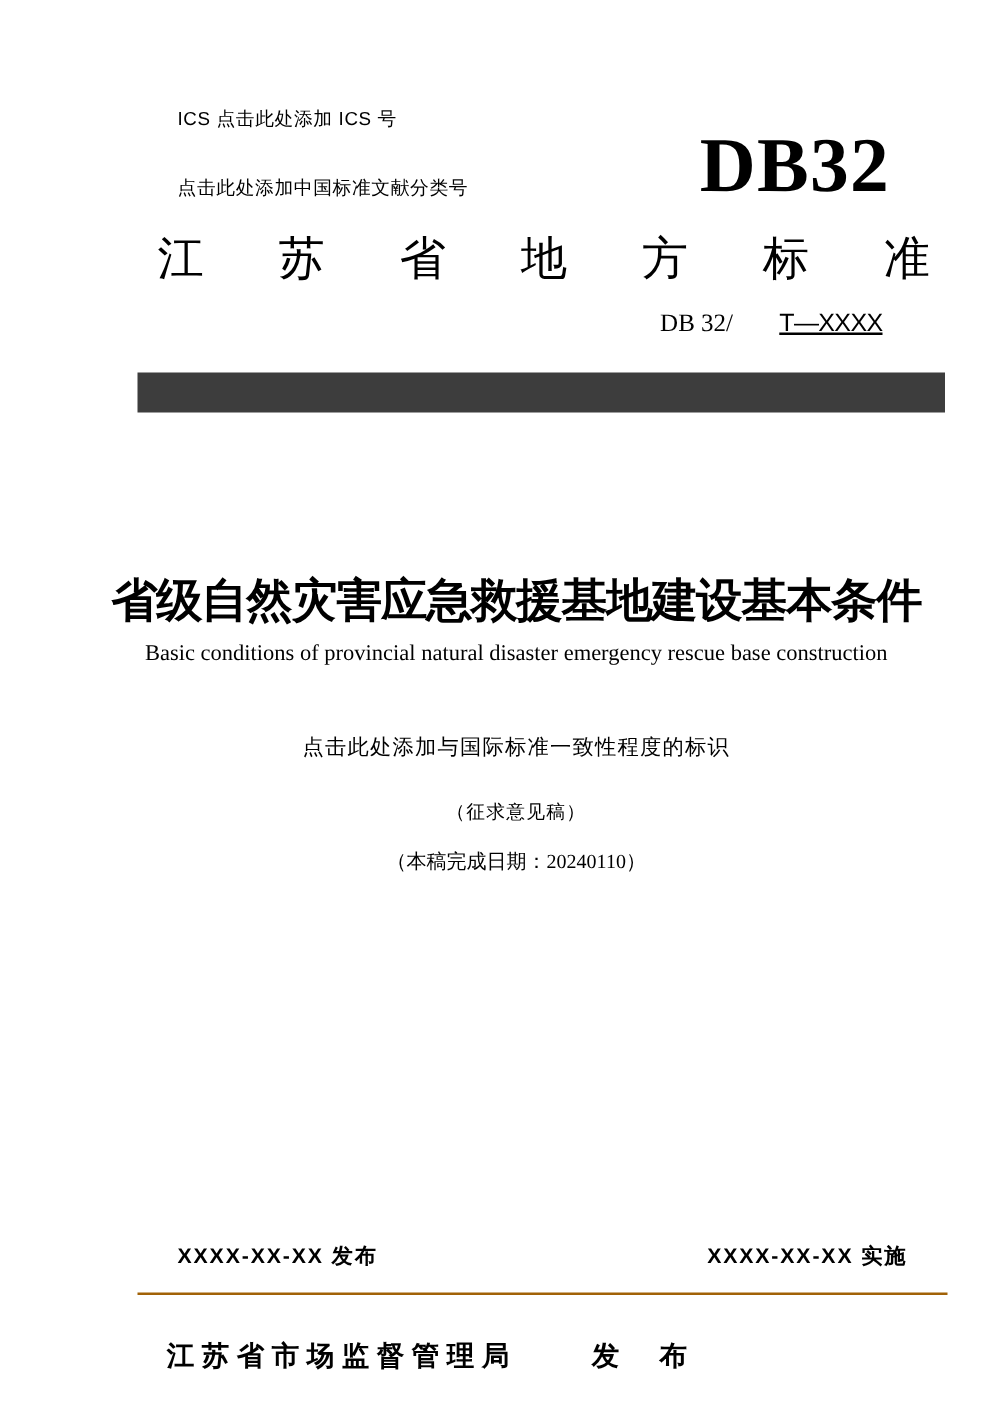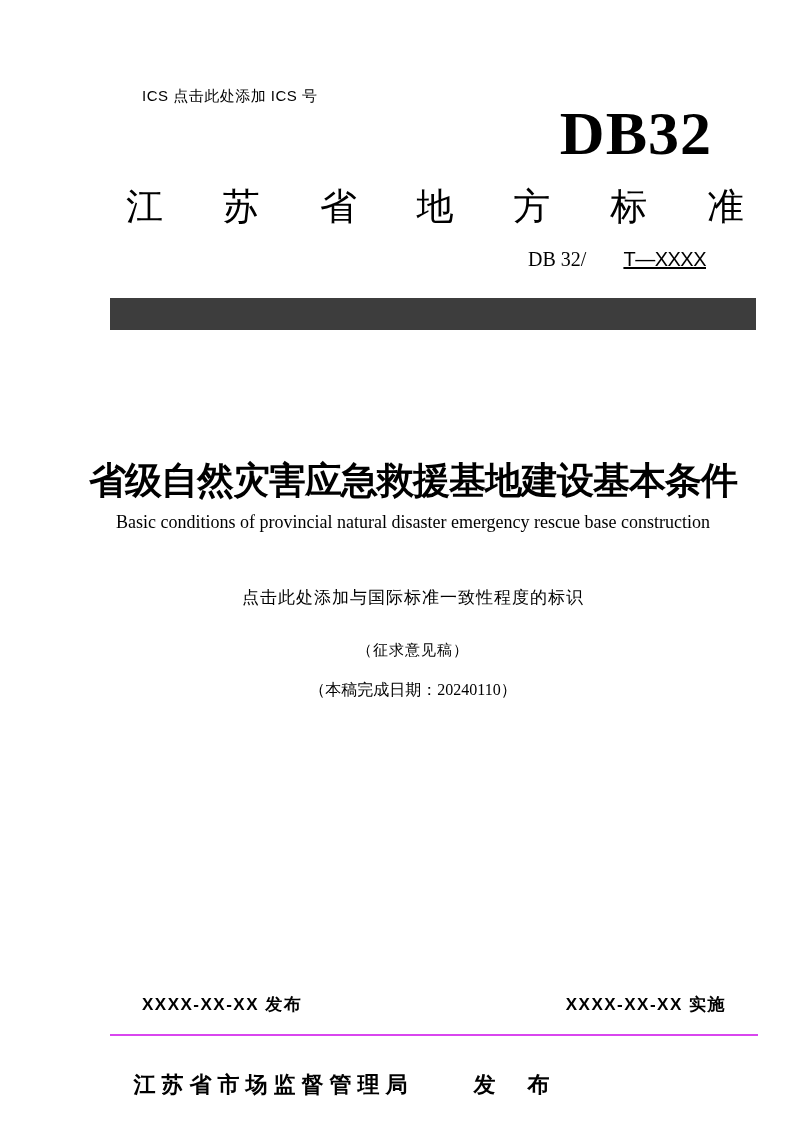--- a/index.html
+++ b/index.html
@@ -122,21 +122,21 @@
     left: 94px;
     width: 648px;
     top: 947px;
     display: flex;
     justify-content: space-between;
     font-size: 17px;
     line-height: 20px;
     font-weight: 600;
     letter-spacing: 1.5px;
     padding-bottom: 3px;
-    border-bottom: 2px solid #d946ef;
+    border-bottom: 2px solid #a16207;
   }
   .publisher-row {
     position: absolute;
     left: 0;
     width: 664px;
     top: 1024px;
     display: flex;
     justify-content: center;
     align-items: baseline;
     font-size: 22px;
@@ -146,20 +146,21 @@
   .publisher-name { letter-spacing: 6px; }
   .publish-label  { letter-spacing: 13px; margin-left: 28px; }
 </style>
 </head>
 <body>
 
 <div class="page">
 
   <div class="ics-block">
     <div>ICS 点击此处添加 ICS 号</div>
+    <div>点击此处添加中国标准文献分类号</div>
   </div>
 
   <div class="db32-logo">DB32</div>
 
   <div class="standard-name">江苏省地方标准</div>
 
   <div class="standard-number">
     <span class="num-prefix">DB 32/ </span><span class="num-suffix">T—XXXX</span>
   </div>
 

